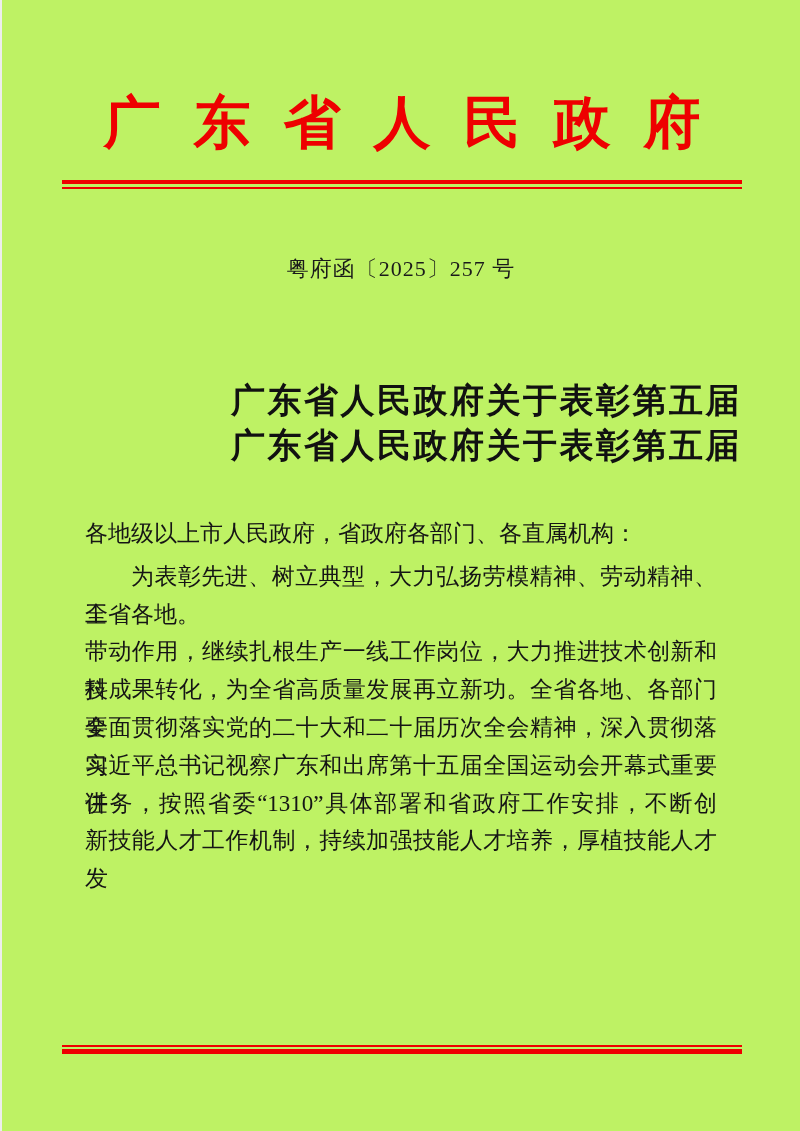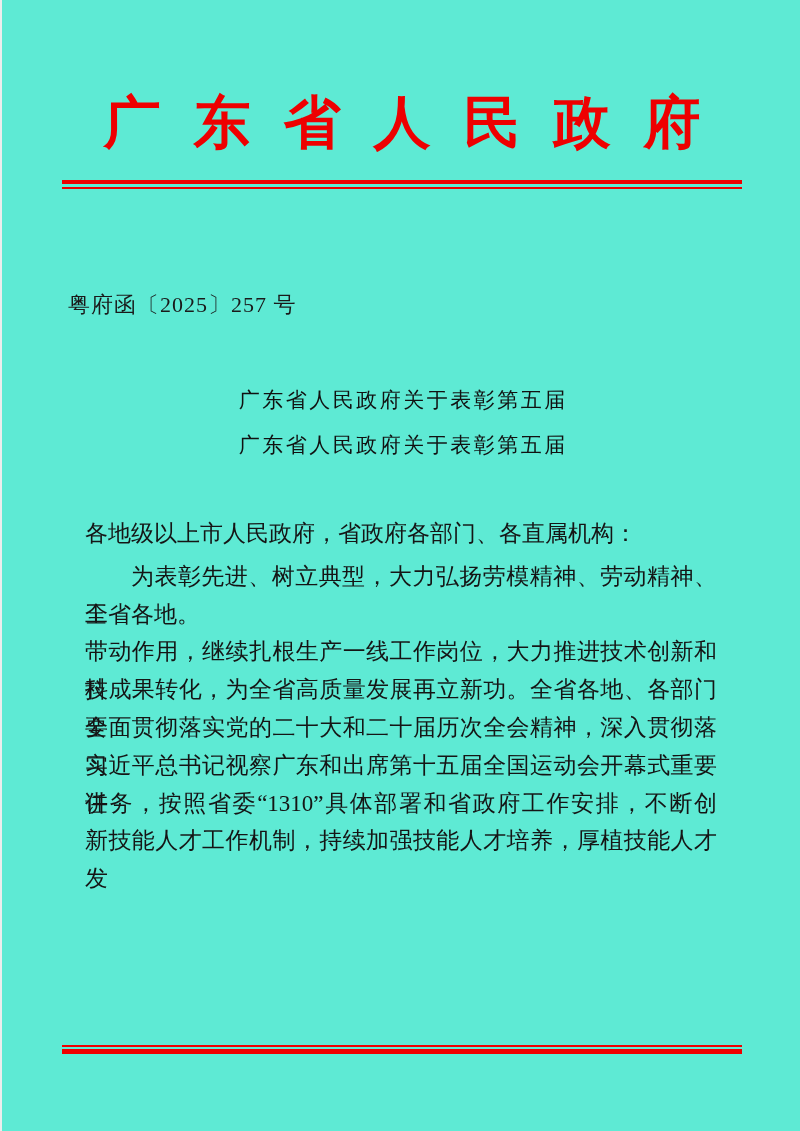--- a/index.html
+++ b/index.html
@@ -5,21 +5,21 @@
   * { margin: 0; padding: 0; box-sizing: border-box; }
   html, body { background: #ffffff; }
   body {
     font-family: "Liberation Serif", "DejaVu Serif", serif;
     width: 800px;
   }
   .page {
     position: relative;
     width: 800px;
     height: 1131px;
-    background: #5eead4;
+    background: #bef264;
     overflow: hidden;
     box-shadow: inset 2px 0 0 #ededed;
   }
   
   .agency-name {
     position: absolute;
     top: 88px;
     left: 62px;
     width: 680px;
     text-align: center;
@@ -37,39 +37,38 @@
   .divider-top .gap  { height: 3px; background: transparent; }
   .divider-top .bar2 { height: 2px; background: #ee0000; }
   .divider-bottom { top: 1045px; }
   .divider-bottom .bar1 { height: 2px; background: #ee0000; }
   .divider-bottom .gap  { height: 2px; background: transparent; }
   .divider-bottom .bar2 { height: 5px; background: #ee0000; }
   
   .doc-number {
     position: absolute;
     top: 252px;
-    left: 68px;
+    left: 85px;
     width: 632px;
-    text-align: left;
+    text-align: center;
     font-size: 22px;
     line-height: 34px;
     color: #1a1a1a;
     letter-spacing: 1px;
-    margin-top: 36px;
   }
   
   .doc-title {
     position: absolute;
     top: 378px;
     left: 62px;
     width: 680px;
-    text-align: center;
+    text-align: right;
     color: #111111;
-    font-weight: 400;
-    font-size: 21px;
+    font-weight: 700;
+    font-size: 34px;
     line-height: 45px;
     letter-spacing: 2.5px;
     padding-left: 2.5px;
   }
   
   .doc-body {
     position: absolute;
     top: 515px;
     left: 85px;
     width: 632px;

